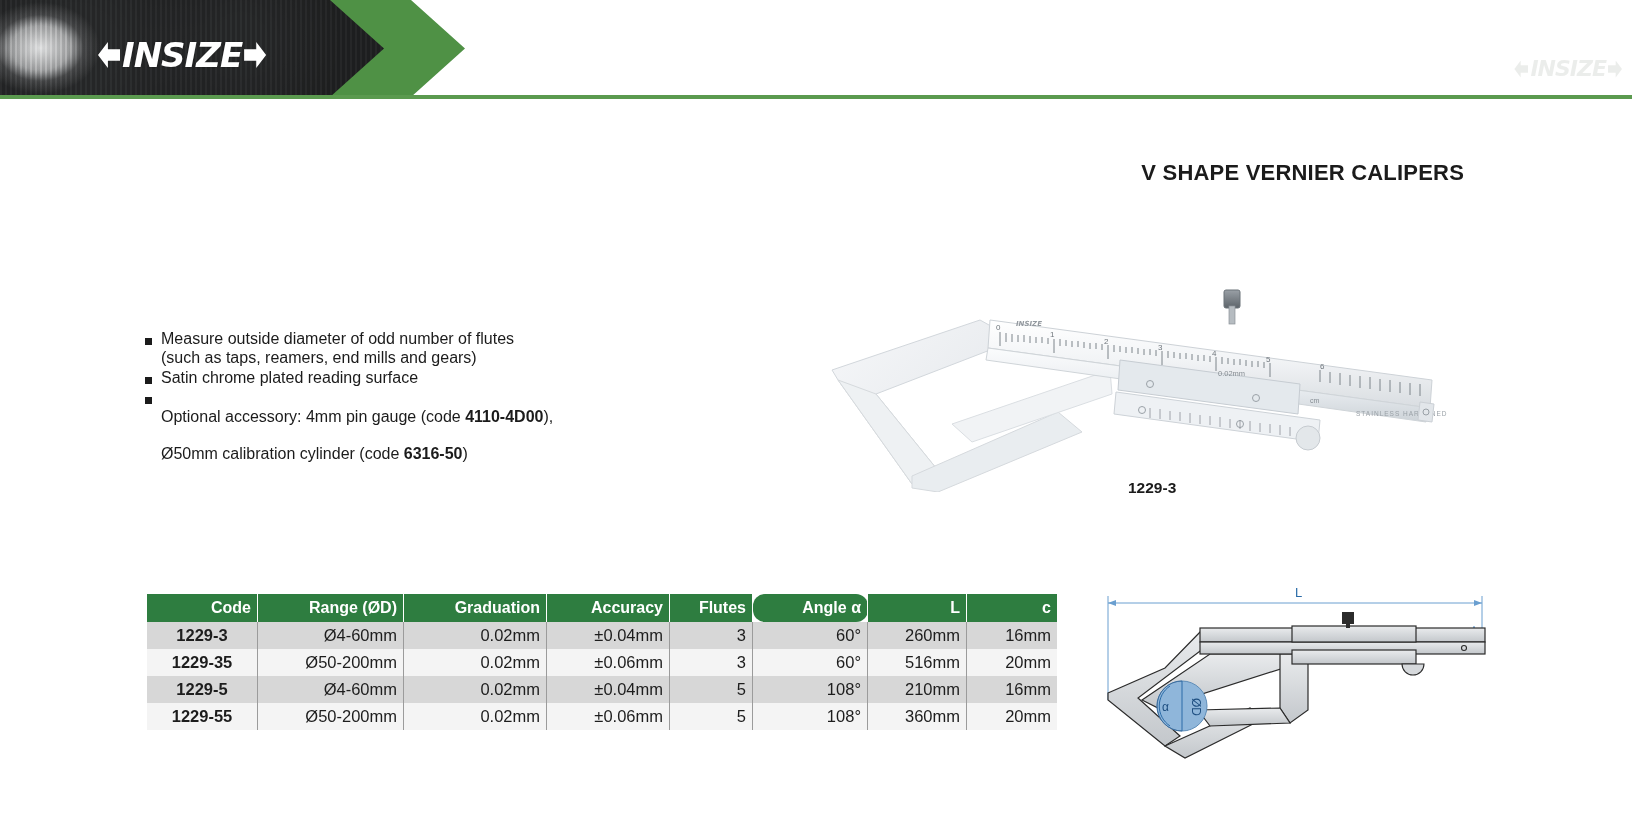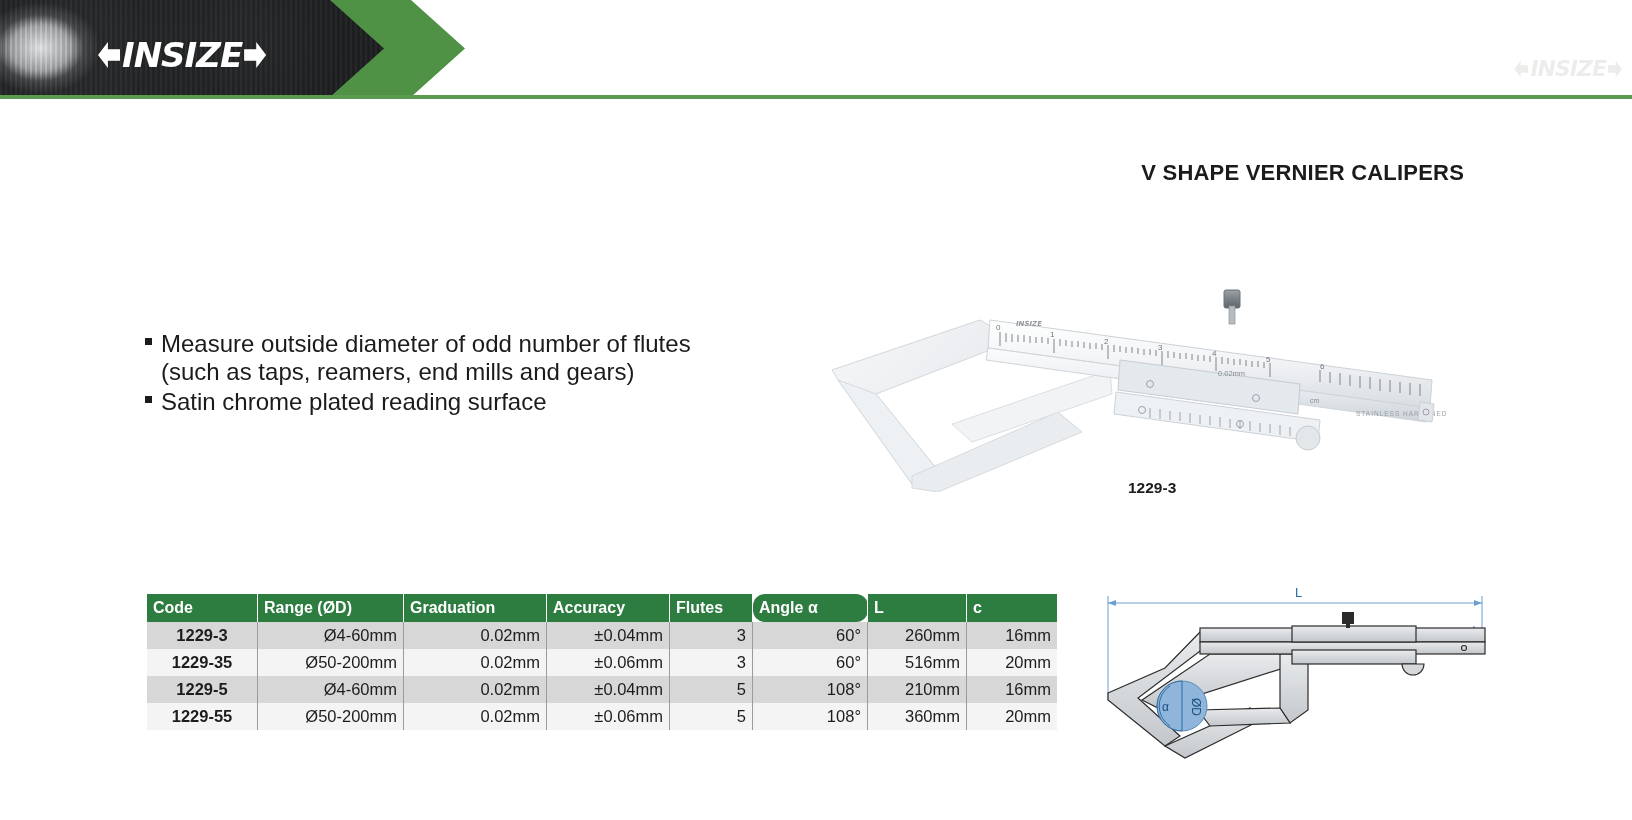--- a/index.html
+++ b/index.html
@@ -78,21 +78,21 @@
     font-size:22px;font-weight:bold;color:#1b1b1b;letter-spacing:.2px;
     white-space:nowrap;
   }
 
   
   .features{
     position:absolute;left:145px;top:330px;width:600px;
   }
   .feat-row{
     display:flex;align-items:flex-start;gap:9px;
-    font-size:24px;color:#1b1b1b;line-height:1.18;margin-bottom:1px;
+    font-size:16px;color:#1b1b1b;line-height:1.18;margin-bottom:1px;
   }
   .bullet{
     width:7px;height:7px;background:#1b1b1b;flex:0 0 auto;margin-top:8px;
   }
   .feat-text{white-space:pre-line;}
   .feat-text b{font-weight:bold;}
 
   
   .product-photo{
     position:absolute;left:820px;top:262px;width:640px;height:230px;
@@ -103,21 +103,21 @@
   }
 
   
   .spec-table{
     position:absolute;left:147px;top:594px;
     border-collapse:collapse;
     font-size:16.5px;color:#1d1d1d;
   }
   .spec-table th{
     background:#2e7d40;color:#ffffff;font-weight:bold;
-    padding:5px 6px;text-align:left;
+    padding:5px 6px;text-align:right;
     border-right:1px solid #ffffff;
     font-size:16px;
     white-space:nowrap;
   }
   .spec-table th:last-child{border-right:none;}
   .spec-table td{
     padding:4px 6px;text-align:right;border-right:1px solid #9b9b9b;
     white-space:nowrap;
   }
   .spec-table td:last-child{border-right:none;}
@@ -165,20 +165,27 @@
 
 <div class="features">
   <div class="feat-row">
     <span class="bullet"></span>
     <span class="feat-text">Measure outside diameter of odd number of flutes
 (such as taps, reamers, end mills and gears)</span>
   </div>
   <div class="feat-row">
     <span class="bullet"></span>
     <span class="feat-text">Satin chrome plated reading surface</span>
+  </div>
+  <div class="feat-row">
+    <span class="bullet"></span>
+    <span class="feat-text">
+      <span>Optional accessory: 4mm pin gauge (code </span><b>4110-4D00</b><span>),</span><br>
+      <span>Ø50mm calibration cylinder (code </span><b>6316-50</b><span>)</span>
+    </span>
   </div>
 </div>
 
 <div class="product-photo">
   <svg width="640" height="230" viewBox="0 0 640 230">
     <defs>
       <linearGradient id="steel" x1="0" y1="0" x2="0" y2="1">
         <stop offset="0%" stop-color="#ffffff"></stop>
         <stop offset="45%" stop-color="#f2f4f6"></stop>
         <stop offset="100%" stop-color="#d9dde1"></stop>

